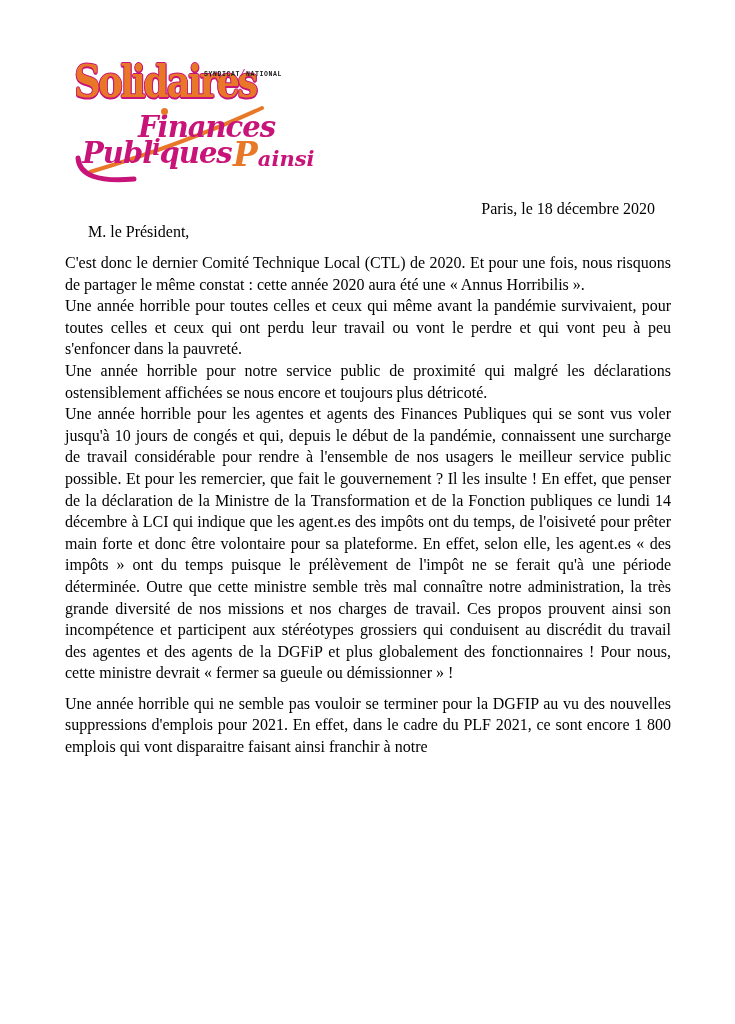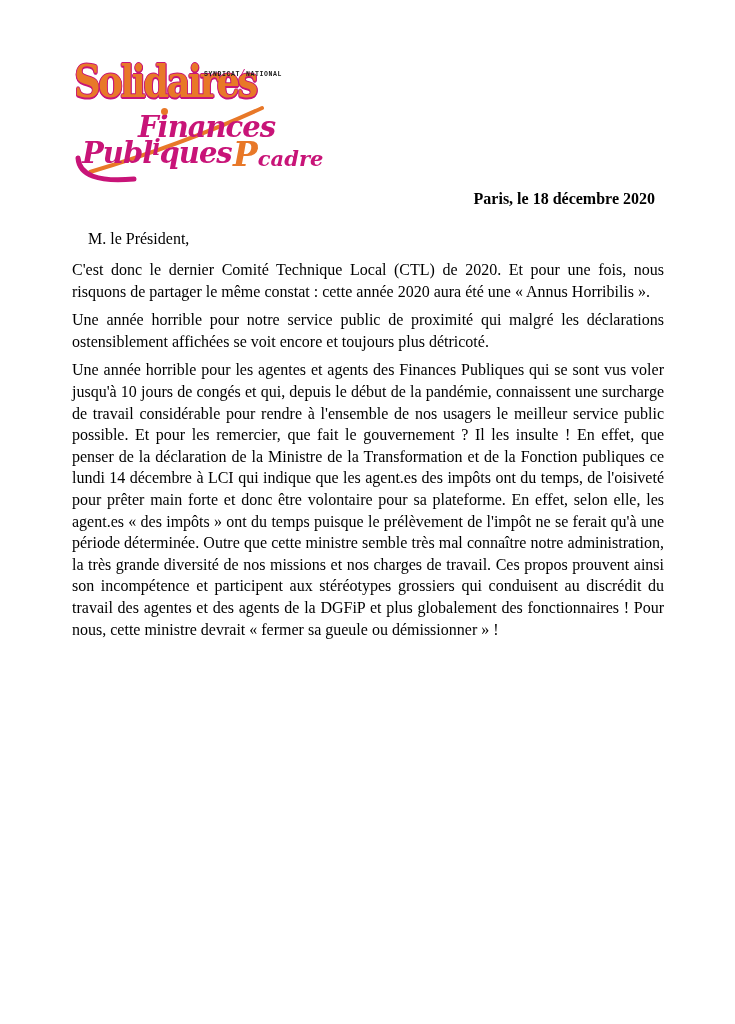--- a/index.html
+++ b/index.html
@@ -64,34 +64,34 @@
     font-size:33px; line-height:1; color:#E87828;
   }
   .paris-rest {
     font-family:"DejaVu Serif", serif; font-style:italic; font-weight:bold;
     font-size:21px; color:#C81478;
   }
   .logo-swoosh { position:absolute; left:0; top:0; pointer-events:none; }
 
   
   .date-line {
-    position:absolute; top:189px; left:65px; width:606px;
+    position:absolute; top:199px; left:65px; width:606px;
     box-sizing:border-box; padding-right:16px;
-    text-align:right; font-size:16px; line-height:20px;font-weight:bold;
+    text-align:right; font-size:16px; line-height:20px;
   }
   .salutation {
-    position:absolute; top:229px; left:88px;
+    position:absolute; top:222px; left:88px;
     font-size:16px; line-height:20px;
   }
   .letter-body {
     position:absolute; top:252px; left:65px; width:606px;
     font-size:16px; line-height:21.6px;
     text-align:justify;
   }
-  .letter-body p { margin:7px; padding:0; }
+  .letter-body p { margin:0; padding:0; }
   .letter-body p.spaced { margin-top:9px; }
 </style>
 </head>
 <body>
 
 <div class="page">
 
   <div class="logo">
     <div class="logo-solidaires">Solidaires</div>
     <div class="logo-union">
@@ -101,27 +101,29 @@
       <path d="M 16 114 Q 110 86 188 50" fill="none" stroke="#E87828" stroke-width="4" stroke-linecap="round"></path>
       <path d="M 4 100 Q 6 126 60 121" fill="none" stroke="#C81478" stroke-width="5" stroke-linecap="round"></path>
     </svg>
     <div class="logo-finances">
       <span>F</span><span class="fin-i">i</span><span>nances</span>
     </div>
     <div class="logo-publiques">
       <span>Publ</span><span class="raised-i">i</span><span>ques</span>
     </div>
     <div class="logo-paris">
-      <span class="paris-p">P</span><span class="paris-rest">cadre</span>
+      <span class="paris-p">P</span><span class="paris-rest">ainsi</span>
     </div>
   </div>
 
   <div class="date-line">Paris, le 18 décembre 2020</div>
 
   <div class="salutation">M. le Président,</div>
 
   <div class="letter-body">
     <p>C'est donc le dernier Comité Technique Local (CTL) de 2020. Et pour une fois, nous risquons de partager le même constat : cette année 2020 aura été une « Annus Horribilis ».</p>
-    <p>Une année horrible pour notre service public de proximité qui malgré les déclarations ostensiblement affichées se voit encore et toujours plus détricoté.</p>
+    <p>Une année horrible pour toutes celles et ceux qui même avant la pandémie survivaient, pour toutes celles et ceux qui ont perdu leur travail ou vont le perdre et qui vont peu à peu s'enfoncer dans la pauvreté.</p>
+    <p>Une année horrible pour notre service public de proximité qui malgré les déclarations ostensiblement affichées se nous encore et toujours plus détricoté.</p>
     <p>Une année horrible pour les agentes et agents des Finances Publiques qui se sont vus voler jusqu'à 10 jours de congés et qui, depuis le début de la pandémie, connaissent une surcharge de travail considérable pour rendre à l'ensemble de nos usagers le meilleur service public possible. Et pour les remercier, que fait le gouvernement ? Il les insulte ! En effet, que penser de la déclaration de la Ministre de la Transformation et de la Fonction publiques ce lundi 14 décembre à LCI qui indique que les agent.es des impôts ont du temps, de l'oisiveté pour prêter main forte et donc être volontaire pour sa plateforme.  En effet, selon elle, les agent.es « des impôts »  ont du temps puisque le prélèvement de l'impôt ne se ferait qu'à une période déterminée. Outre que cette ministre semble très mal connaître notre administration, la très grande diversité de nos missions et nos charges de travail. Ces propos prouvent ainsi son incompétence et participent aux stéréotypes grossiers qui conduisent au discrédit du travail des agentes et des agents de la DGFiP et plus globalement des fonctionnaires !   Pour nous, cette ministre devrait « fermer sa gueule ou démissionner » !</p>
+    <p class="spaced">Une année horrible qui ne semble pas vouloir se terminer pour la DGFIP au vu des nouvelles suppressions d'emplois pour 2021. En effet, dans le cadre du PLF 2021, ce sont encore 1 800 emplois qui vont disparaitre faisant ainsi franchir à notre</p>
   </div>
 
 </div>
 
 </body></html>

